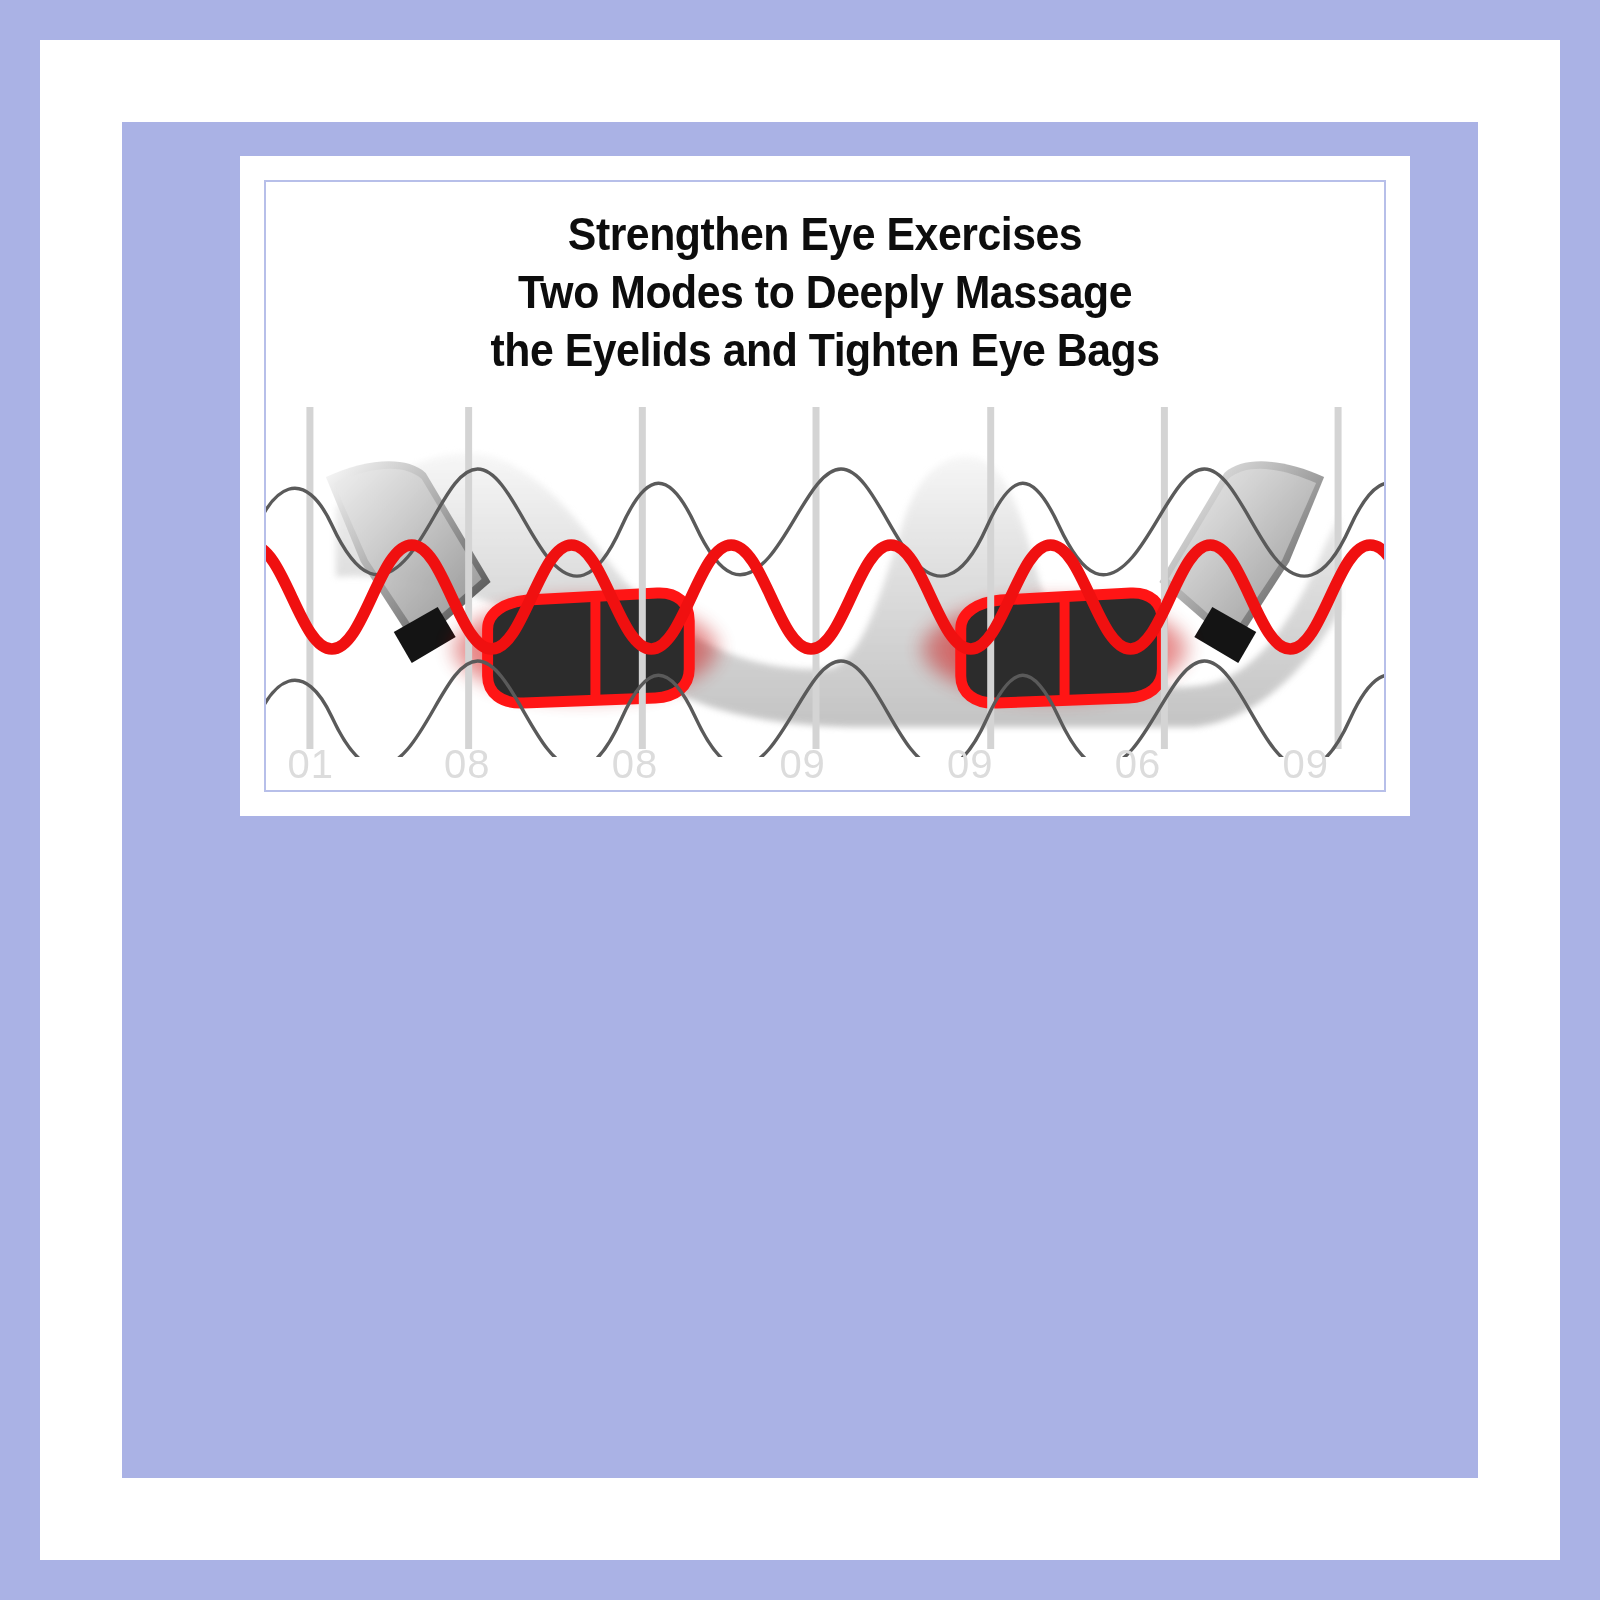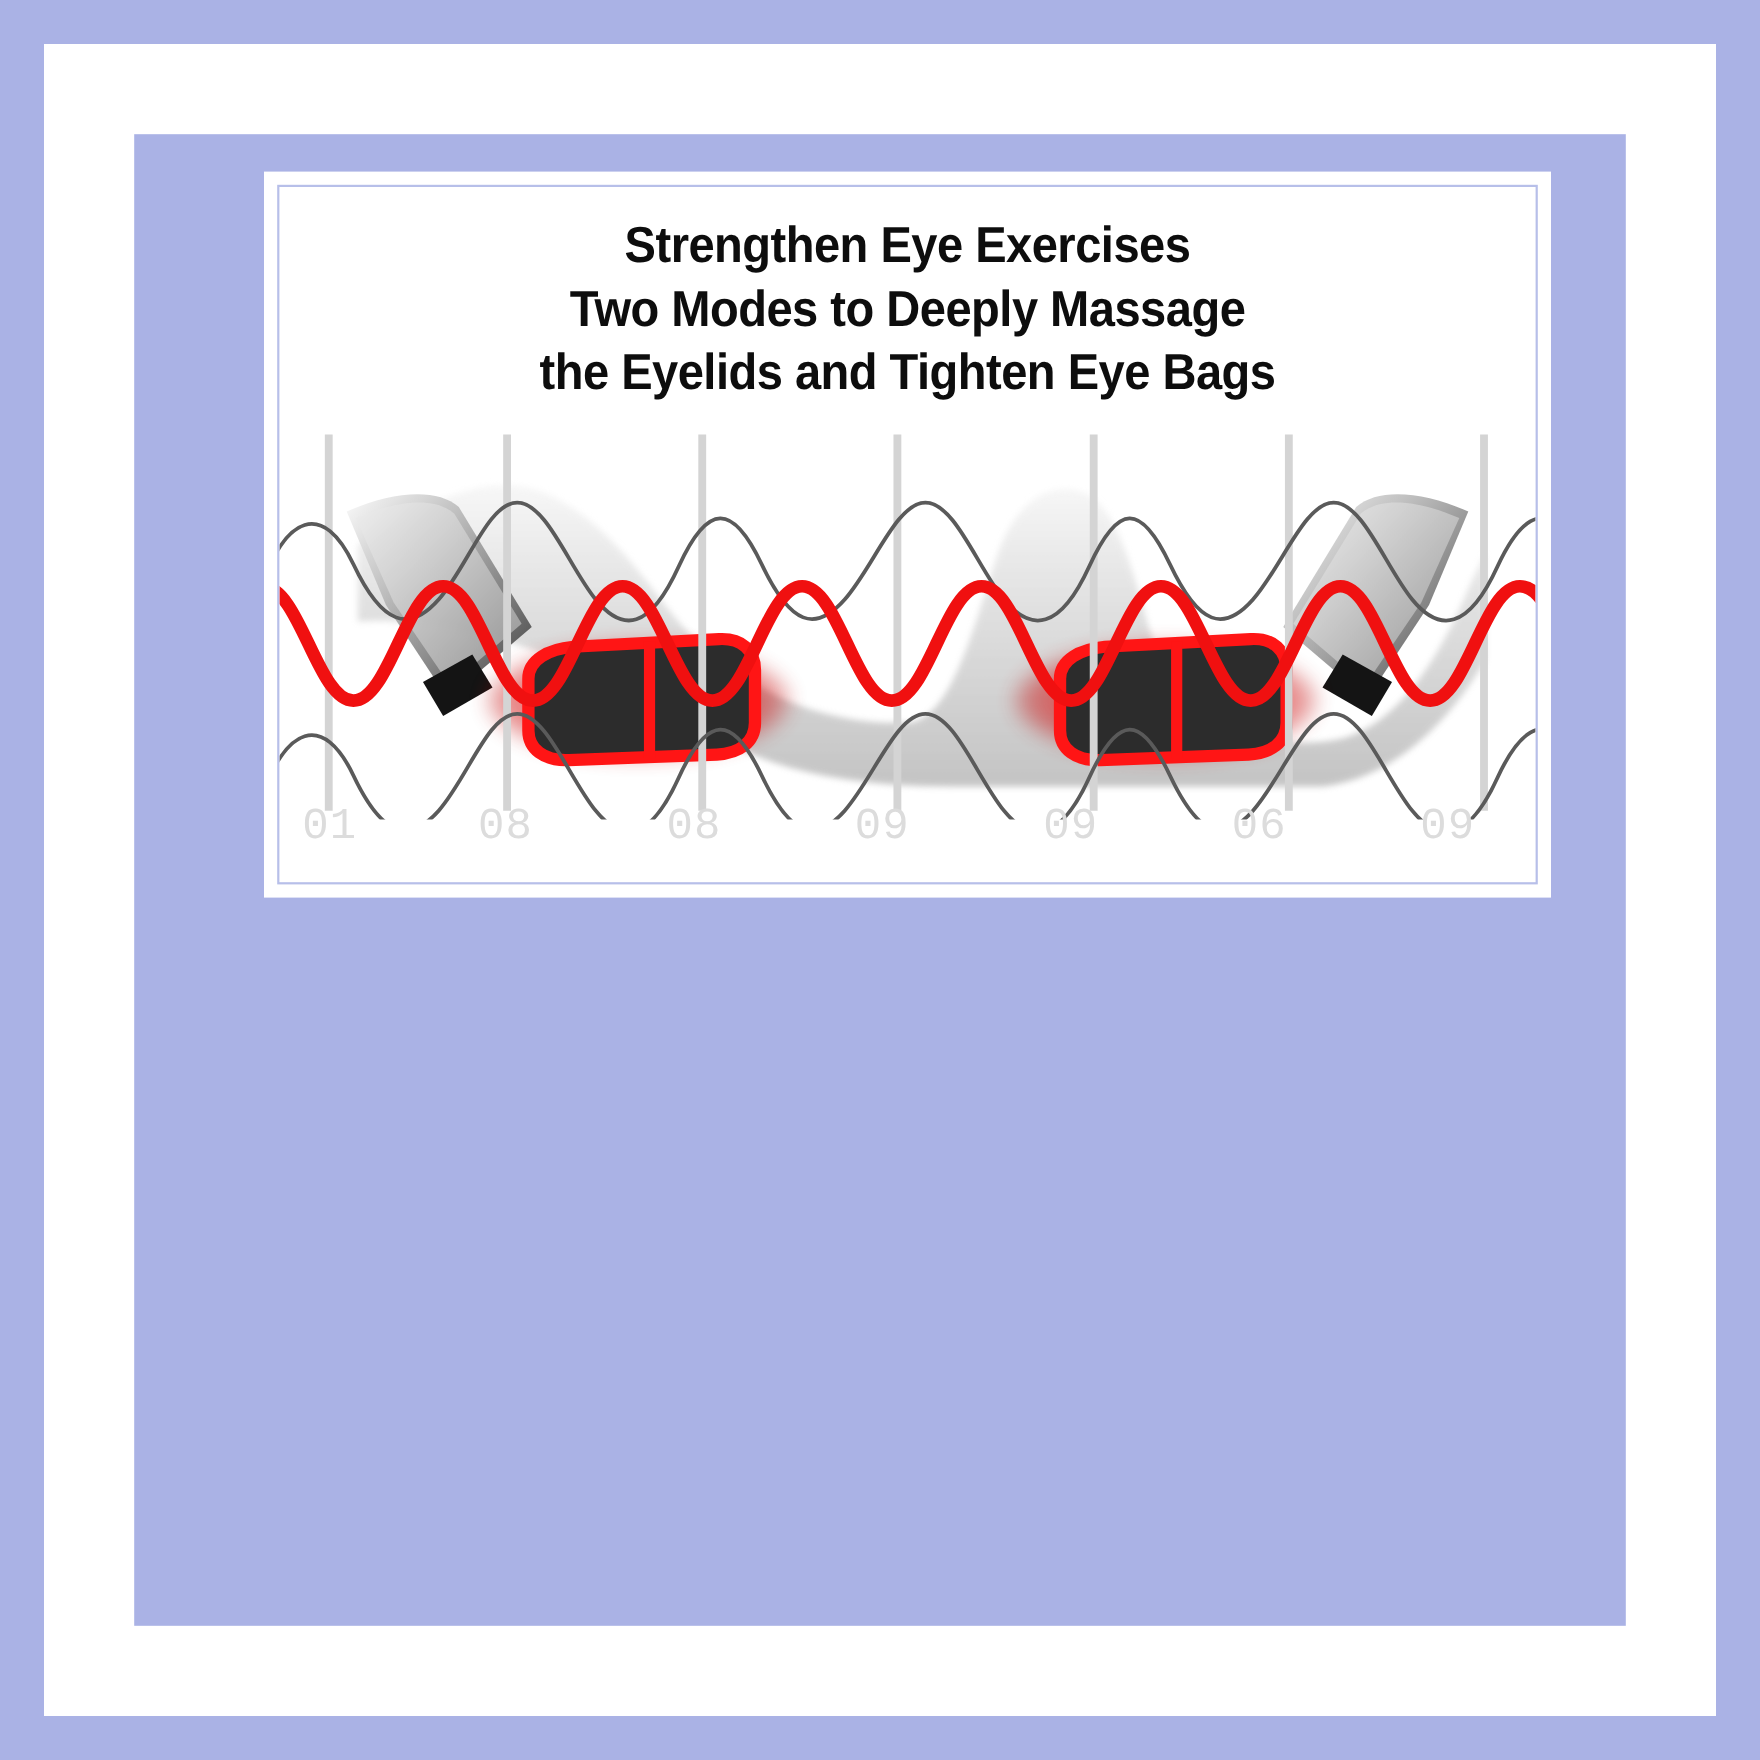--- a/index.html
+++ b/index.html
@@ -45,21 +45,21 @@
   }
 
   
   .hero-outer {
     position: absolute;
     left: 118px;
     top: 34px;
     width: 1170px;
     height: 660px;
     background: #ffffff;
-    padding: 12px;
+    padding: 24px;
   }
   .hero-inner {
     position: relative;
     width: 100%;
     height: 100%;
     background: #ffffff;
     border: 2px solid #b7bfe9;
     overflow: hidden;
   }
 
@@ -90,21 +90,21 @@
   .axis-labels {
     position: absolute;
     left: 0;
     top: 560px;
     width: 100%;
     height: 60px;
   }
   .axis-label {
     position: absolute;
     transform: translateX(-50%);
-    font-family: Liberation Mono, monospace;
+    font-family: Liberation Sans, sans-serif;
     font-size: 40px;
     color: #dcdcdc;
     letter-spacing: 1px;
   }
 
   
   .modes {
     position: absolute;
     left: 118px;
     top: 758px;

